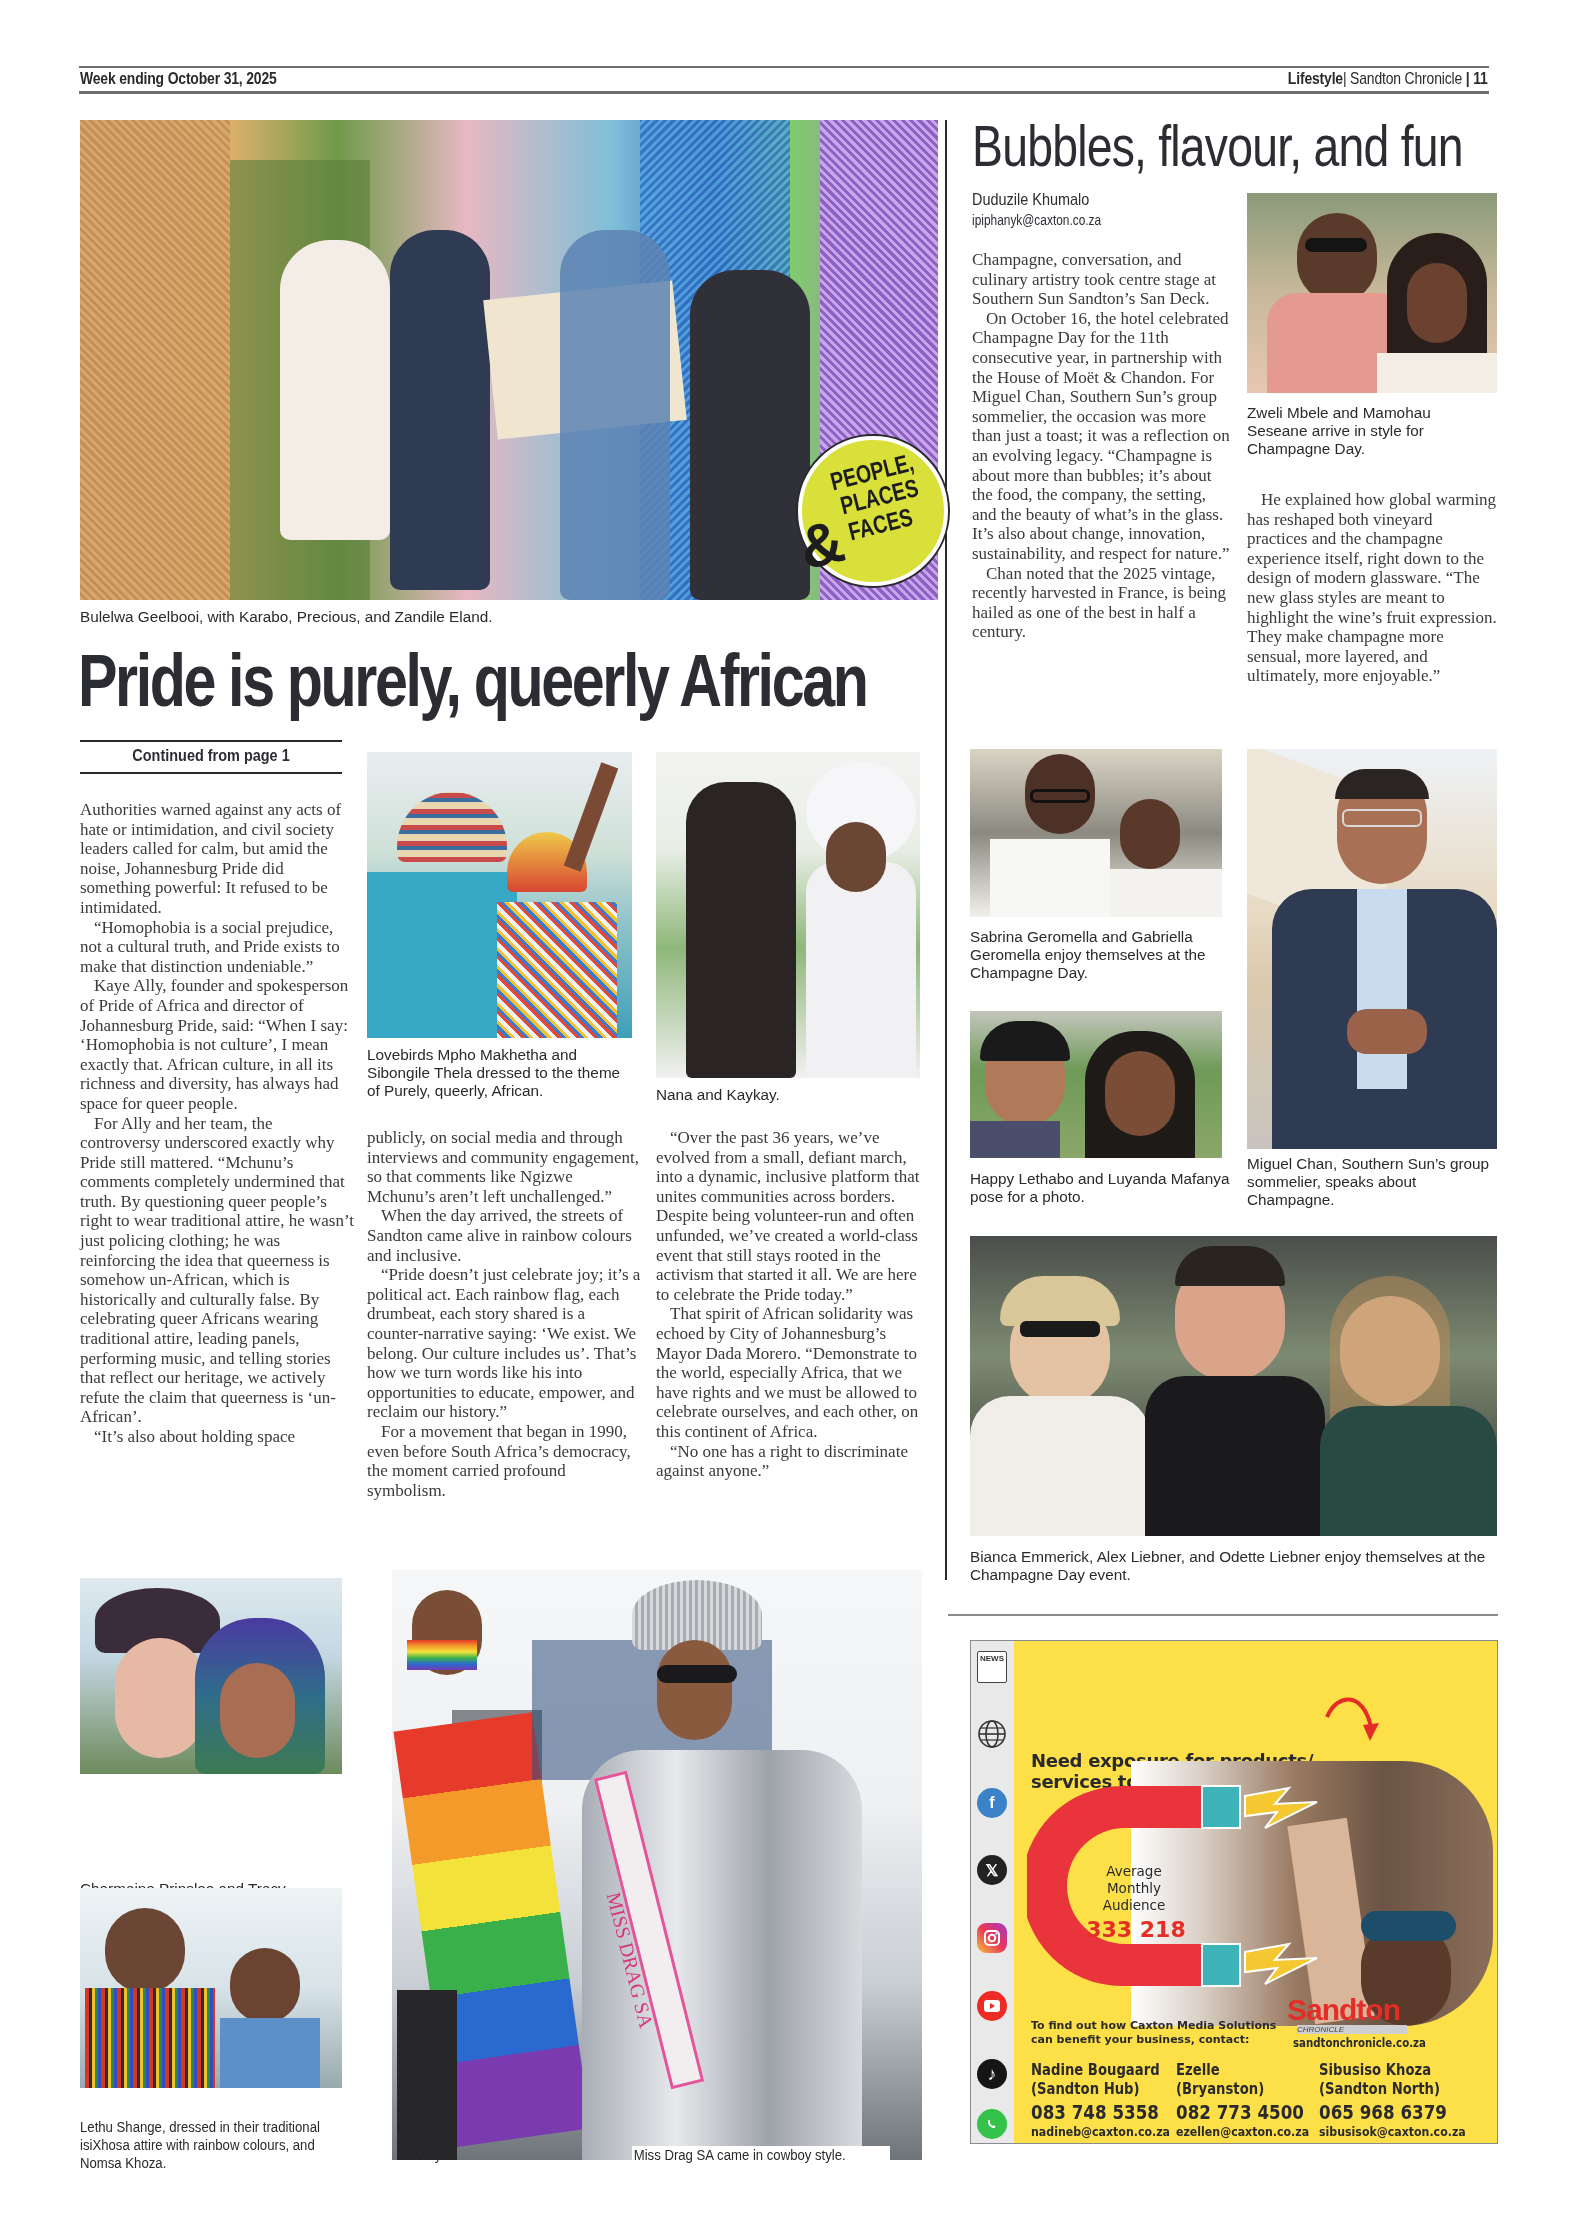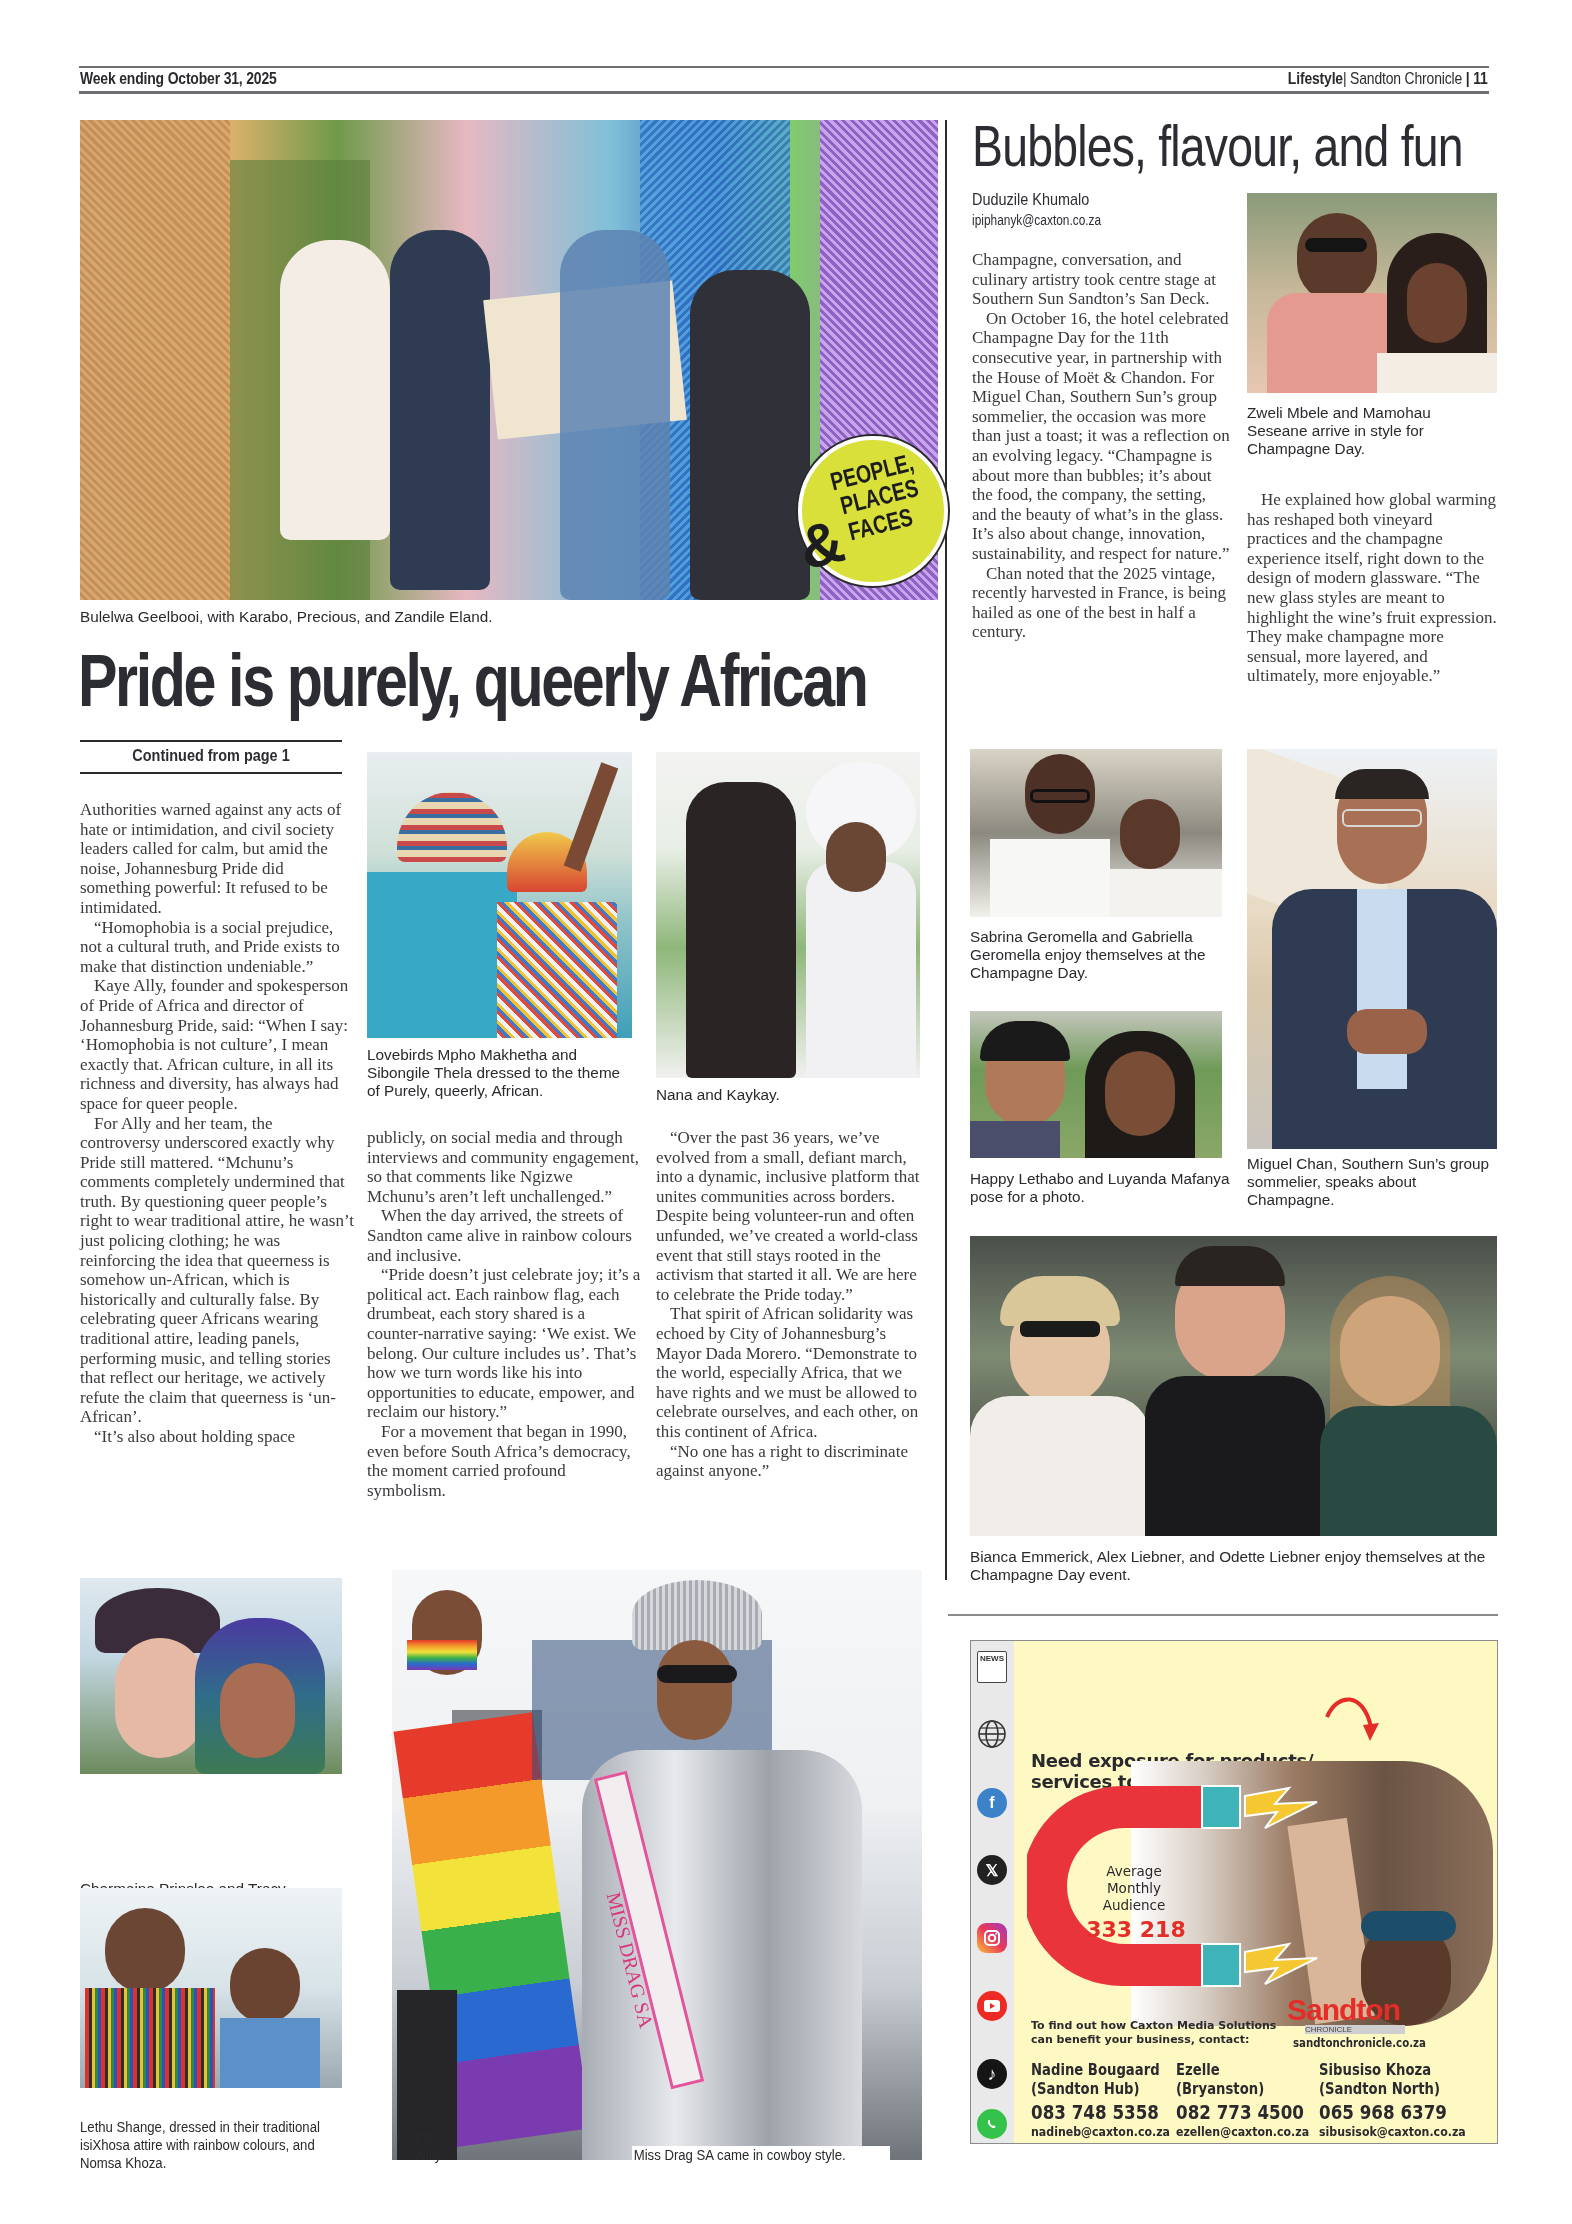--- a/index.html
+++ b/index.html
@@ -16,21 +16,21 @@
   .body p.first { text-indent: 0; }
   .headline-big { font-family: "Liberation Sans", sans-serif; font-weight: bold; font-size: 74px; letter-spacing: -3px; transform: scaleX(0.80); transform-origin: left top; white-space: nowrap; color: #2c2c33; }
   .headline-right { font-family: "Liberation Sans", sans-serif; font-size: 58px; letter-spacing: -1px; transform: scaleX(0.80); transform-origin: left top; white-space: nowrap; color: #2c2c33; }
   .byline { font-family: "Liberation Sans", sans-serif; font-size: 17px; color: #2c2c33; transform: scaleX(0.85); transform-origin: left top; white-space: nowrap; }
   .byline-email { font-family: "Liberation Sans", sans-serif; font-size: 14px; color: #2c2c33; transform: scaleX(0.85); transform-origin: left top; white-space: nowrap; }
   .continued { font-family: "Liberation Sans", sans-serif; font-weight: bold; font-size: 17px; text-align: center; color: #2c2c33; transform: scaleX(0.85); }
   .badge { position: absolute; border-radius: 50%; background: #d9e03a; border: 4px solid #fff; box-shadow: 0 0 0 2px #2a2a2e; }
   .badge-text { position: absolute; font-family: "Liberation Sans", sans-serif; font-weight: bold; color: #1d1d1f; line-height: 25px; font-size: 25px; transform: rotate(-14deg) scaleX(0.78); transform-origin: left top; white-space: nowrap; }
   .amp { position: absolute; font-family: "Liberation Sans", sans-serif; font-weight: bold; font-size: 60px; color: #1d1d1f; transform: rotate(-14deg); }
   
-  .ad { position: absolute; border: 1.5px solid #8a8a8f; background: #fef9c3; }
+  .ad { position: absolute; border: 1.5px solid #8a8a8f; background: #fde047; }
   .ad-side { position: absolute; left: 0; top: 0; bottom: 0; width: 43px; background: #e9e9ea; }
   .ad-icon { position: absolute; left: 6px; width: 30px; height: 30px; border-radius: 50%; display: flex; align-items: center; justify-content: center; font-family: "Liberation Sans", sans-serif; font-weight: bold; color: #fff; font-size: 16px; }
   .ad-title { position: absolute; font-family: "DejaVu Sans", sans-serif; font-weight: bold; font-size: 28px; color: #2a2a2e; white-space: nowrap; letter-spacing: -0.6px; }
   .ad-sub { position: absolute; font-family: "DejaVu Sans", sans-serif; font-weight: bold; font-size: 18px; line-height: 21px; color: #2a2a2e; white-space: nowrap; letter-spacing: -0.3px; margin-top: 48px; }
   .ad-small { position: absolute; font-family: "DejaVu Sans", sans-serif; font-weight: bold; font-size: 11px; line-height: 14px; color: #2a2a2e; white-space: nowrap; }
   .contact { position: absolute; font-family: "DejaVu Sans", sans-serif; font-weight: bold; color: #2a2a2e; white-space: nowrap; transform: scaleX(0.88); transform-origin: left top; }
   .contact .nm { font-size: 15px; line-height: 19px; }
   .contact .ph { font-size: 19px; line-height: 24px; margin-top: 1px; }
   .contact .em { font-size: 12.5px; line-height: 15px; }
 </style>
@@ -270,21 +270,21 @@
   </svg>
   <div style="position:absolute;left:108px;top:222px;width:110px;text-align:center;font-family:'DejaVu Sans',sans-serif;font-size:13.5px;line-height:17px;color:#2a2a2e;">
     <div>Average</div>
     <div>Monthly</div>
     <div>Audience</div>
   </div>
   <div style="position:absolute;left:100px;top:276px;width:130px;text-align:center;font-family:'DejaVu Sans',sans-serif;font-weight:bold;font-size:22px;color:#e52d27;">333 218</div>
 
   <div style="position:absolute;left:316px;top:354px;width:130px;height:38px;">
     <div style="font-family:'Liberation Sans',sans-serif;font-weight:bold;font-size:30px;color:#e52d27;letter-spacing:-1px;line-height:30px;">Sandton</div>
-    <div style="margin-left:18px;width:100px;background:#cfcfd2;font-family:'Liberation Sans',sans-serif;font-size:8px;color:#444;line-height:9px;">CHRONICLE</div>
+    <div style="margin-left:10px;width:110px;background:#cfcfd2;font-family:'Liberation Sans',sans-serif;font-size:8px;color:#444;line-height:9px;font-style:italic;">CHRONICLE</div>
   </div>
 
   <div class="ad-small" style="left:60px;top:378px;">To find out how Caxton Media Solutions</div>
   <div class="ad-small" style="left:60px;top:392px;">can benefit your business, contact:</div>
   <div class="ad-small" style="left:322px;top:395px;font-size:12px;transform:scaleX(0.85);transform-origin:left top;">sandtonchronicle.co.za</div>
 
   <div class="contact" style="left:60px;top:420px;">
     <div class="nm">Nadine Bougaard</div>
     <div class="nm">(Sandton Hub)</div>
     <div class="ph">083 748 5358</div>

